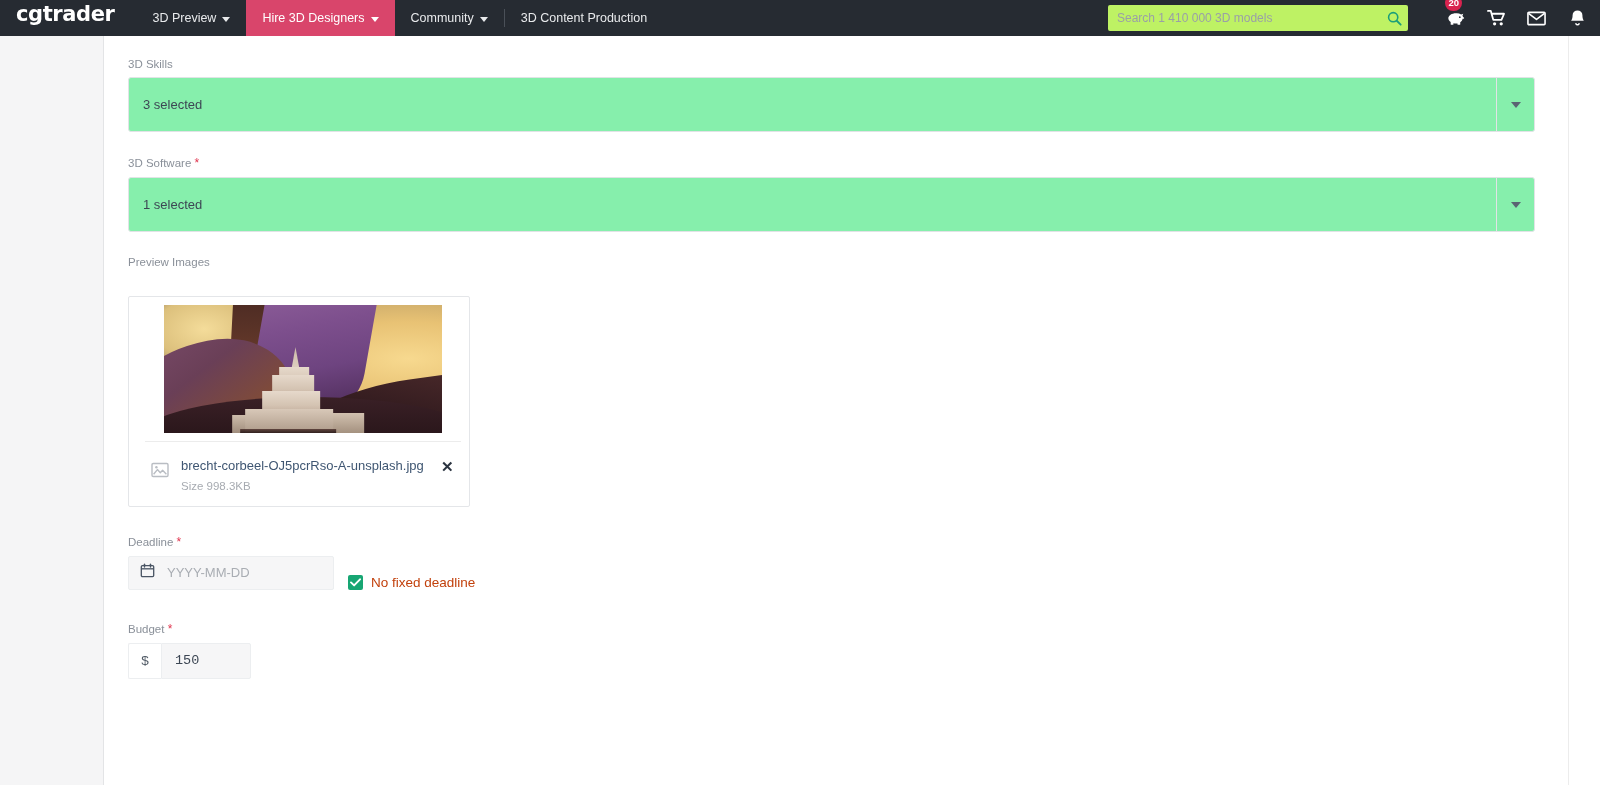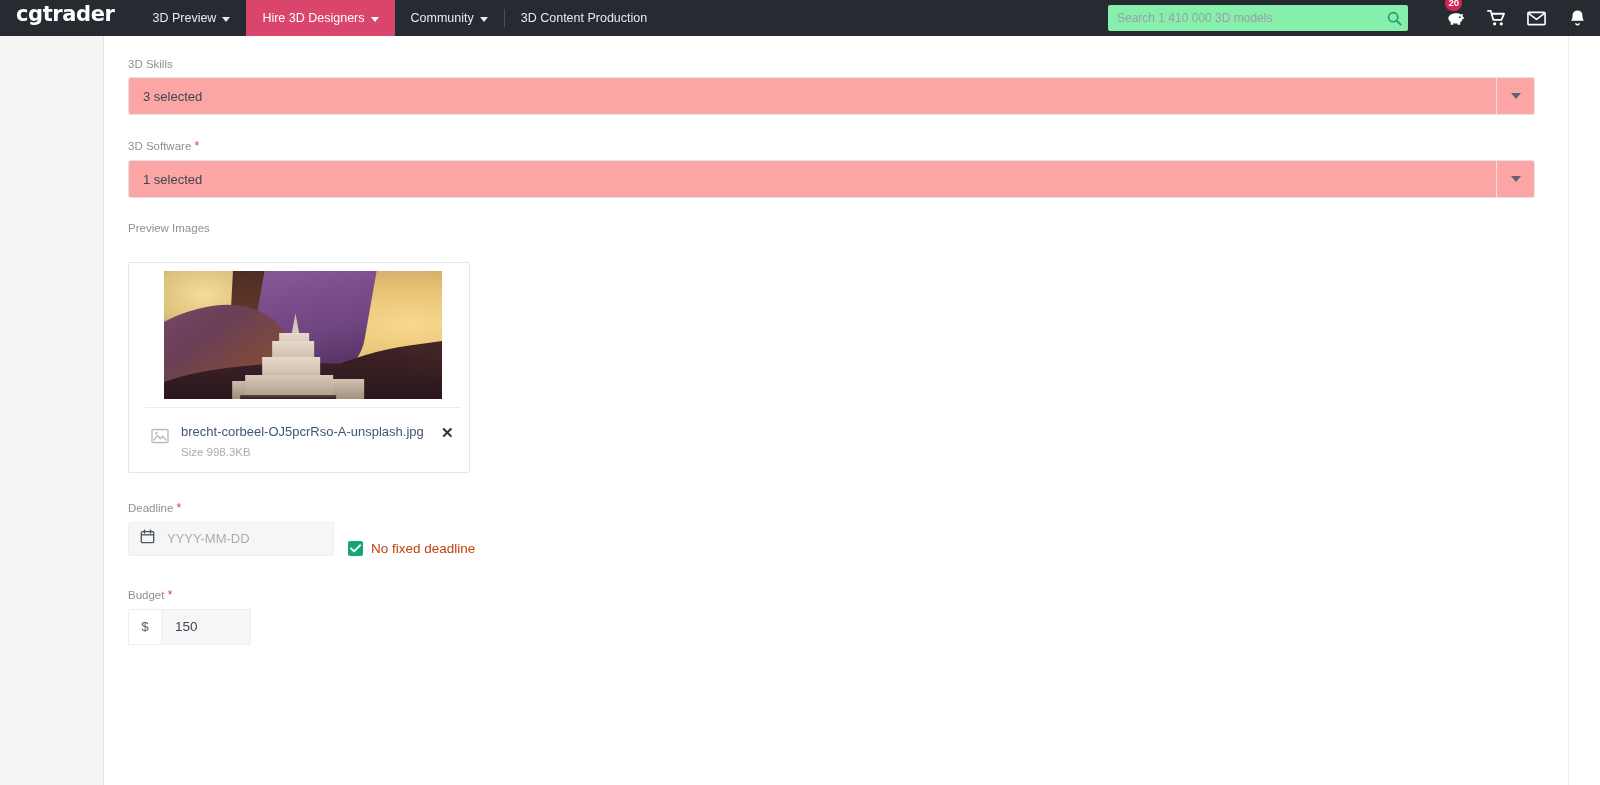--- a/index.html
+++ b/index.html
@@ -50,21 +50,21 @@
   }
   .nav-right {
     margin-left: auto;
     display: flex; align-items: center;
     padding-right: 14px;
     gap: 0;
   }
   .searchbox {
     position: relative;
     width: 300px; height: 26px;
-    background: #86efac;
+    background: #bef264;
     border-radius: 2px;
     display: flex; align-items: center;
     margin-right: 18px;
   }
   .searchbox input {
     border: none; outline: none;
     width: 100%; height: 100%;
     padding: 0 30px 0 9px;
     font-size: 12px;
     font-family: "Liberation Sans", sans-serif;
@@ -129,24 +129,24 @@
     font-size: 11.5px;
     color: #8a9099;
     margin-bottom: 7px;
     font-family: "Liberation Sans", sans-serif;
   }
   .req { color: #e0364f; font-size: 12px; }
 
   .select-row {
     display: flex;
     width: 1407px;
-    height: 38px;
+    height: 55px;
     border: 1px solid #e1e3e6;
     border-radius: 3px;
-    background: #fca5a5;
+    background: #86efac;
     overflow: hidden;
     gap: 6px;
   }
   .select-value {
     flex: 1;
     display: flex; align-items: center;
     padding-left: 14px;
     font-size: 13px;
     color: #3d4754;
     font-weight: 500;
@@ -365,20 +365,21 @@
   }
   .budget-input {
     width: 90px;
     background: #f6f6f7;
     border: 1px solid #eceef0;
     display: flex; align-items: center;
     padding-left: 13px;
     font-size: 13.5px;
     color: #3d4754;
     border-radius: 0 2px 2px 0;
+    font-family: Liberation Mono, monospace;
   }
   .mt-28 { margin-top: 28px; }
   .mt-32 { margin-top: 32px; }
 </style>
 </head>
 <body>
 
 <div class="topnav">
   <div class="brand">cgtrader</div>
 

